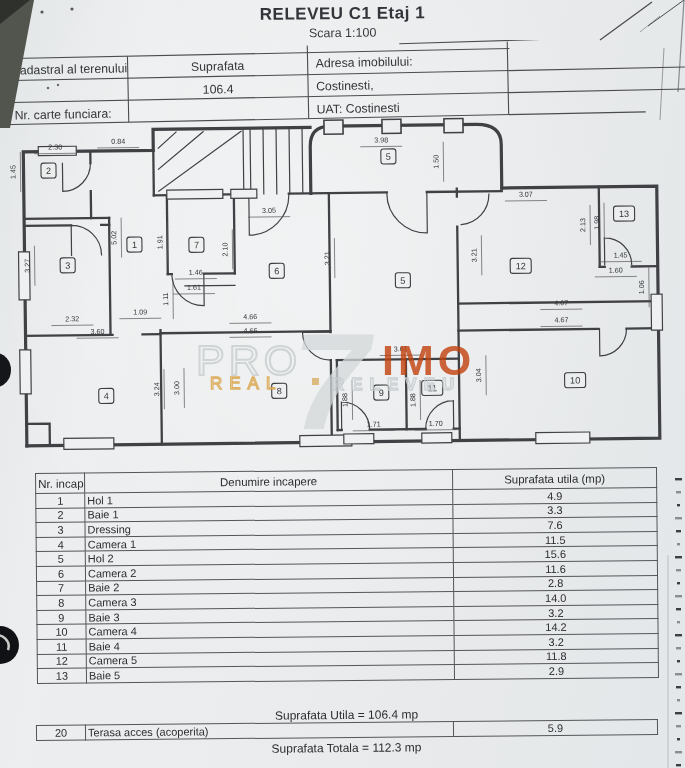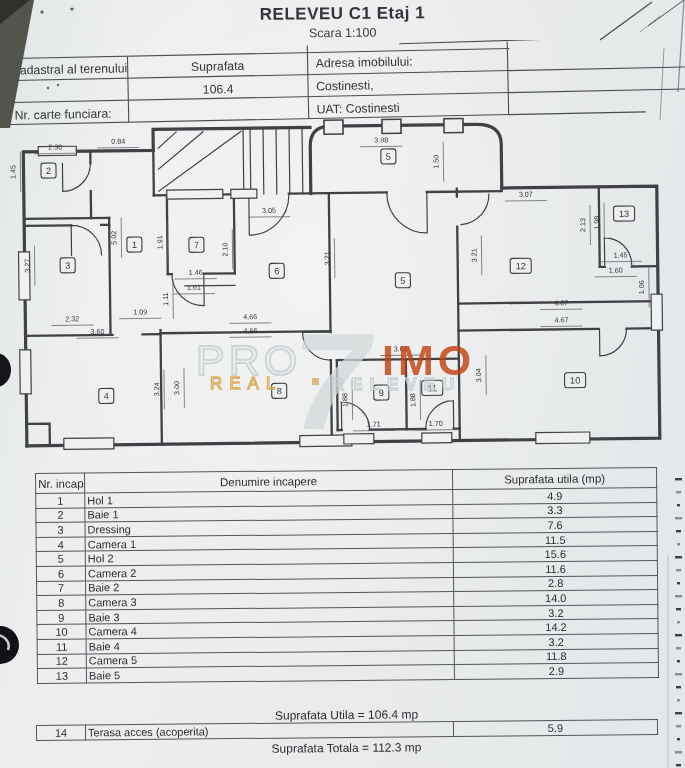--- a/index.html
+++ b/index.html
@@ -454,21 +454,21 @@
 
 <div id="terasa-wrap" class="abs">
   <table class="rooms">
     <colgroup>
         <col style="width:49px">
         <col style="width:368px">
         <col style="width:204px">
       </colgroup>
     <tbody>
       <tr>
-        <td class="c">14</td>
+        <td class="c">20</td>
         <td class="l">Terasa acces (acoperita)</td>
         <td class="c">5.9</td>
       </tr>
     </tbody>
   </table>
 </div>
 
 <div id="foot-total" class="abs foot-line">Suprafata Totala = 112.3 mp</div>
 
 <svg class="abs" style="left:0;top:0;pointer-events:none;" width="685" height="768">

